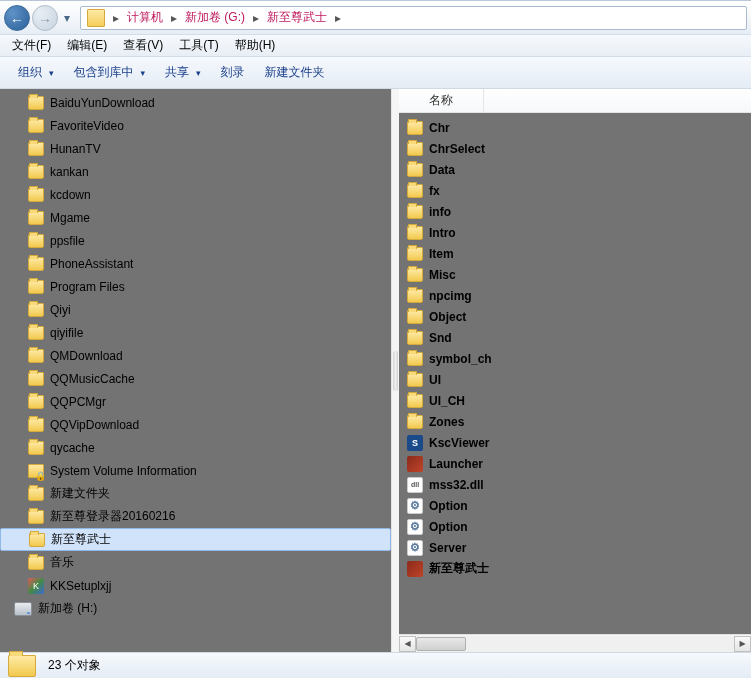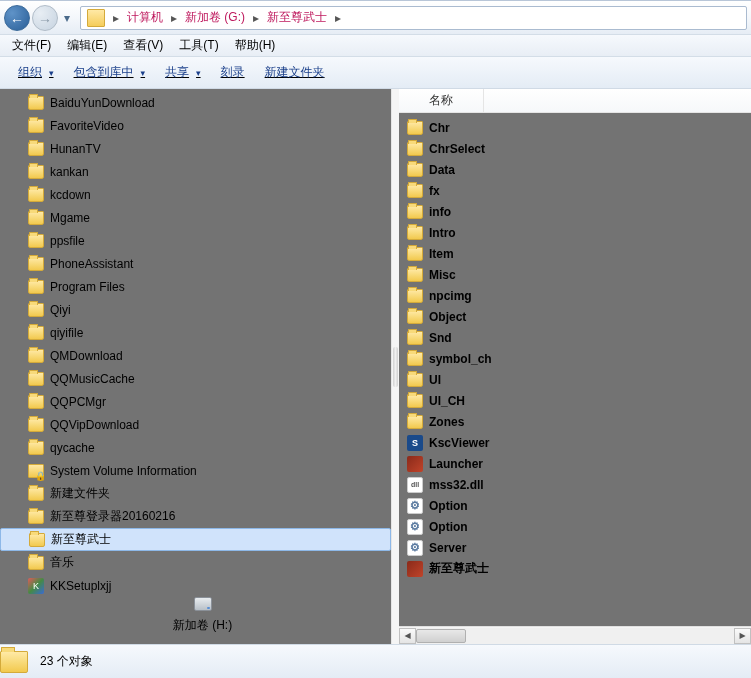--- a/index.html
+++ b/index.html
@@ -7,29 +7,29 @@
 .navbar { height: 34px; background: linear-gradient(to bottom, #ffffff 0%, #f4f7fb 50%, #e6edf5 100%); display: flex; align-items: center; padding: 0 4px; border-bottom: 1px solid #d3dde7; gap: 2px; }
 .nav-btn { width: 26px; height: 26px; border-radius: 50%; display: flex; align-items: center; justify-content: center; cursor: pointer; background: radial-gradient(circle at 30% 30%, #5f93c8, #2a5f98); color: #fff; font-size: 14px; border: 1px solid #3a6a9a; }
 .nav-btn.fwd { background: radial-gradient(circle at 30% 30%, #e8eef4, #c6d3e0); color: #8a99a8; border: 1px solid #b0bcc8; }
 .nav-drop { width: 14px; height: 20px; display: flex; align-items: center; justify-content: center; color: #4a6a8a; cursor: pointer; }
 .addr { flex: 1; height: 24px; border: 1px solid #aabbd0; background: #fff; display: flex; align-items: center; padding: 0 2px; margin-left: 4px; border-radius: 2px; }
 .addr-icon { width: 18px; height: 18px; background: linear-gradient(to bottom, #ffe9a6, #f5cd5b); border: 1px solid #d4aa3a; border-radius: 1px; margin: 0 4px; }
 .crumb { padding: 0 4px; cursor: pointer; color: #be185d; height: 14px; display: flex; align-items: center; }
 .crumb-arrow { width: 14px; display: flex; align-items: center; justify-content: center; color: #555; cursor: pointer; height: 22px; }
 .menubar { height: 22px; background: linear-gradient(to bottom, #f6f9fd, #e8eef5); border-bottom: 1px solid #d3dde7; display: flex; align-items: flex-start; padding: 0 4px; }
 .menu-item { padding: 0 8px; cursor: pointer; height: 20px; display: flex; align-items: center; }
-.toolbar { height: 32px; background: linear-gradient(to bottom, #f6f9fd, #e4ecf5); border-bottom: 1px solid #d0dae5; display: flex; align-items: center; padding: 0 8px; text-decoration: underline; }
+.toolbar { height: 32px; background: linear-gradient(to bottom, #f6f9fd, #e4ecf5); border-bottom: 1px solid #d0dae5; display: flex; align-items: center; padding: 0 8px; }
 .tool-item { padding: 0 10px; color: #1a3f8a; cursor: pointer; height: 24px; display: flex; align-items: center; gap: 4px; }
 .tool-drop::after { content: "▾"; font-size: 9px; margin-left: 3px; color: #1a3f8a; }
 .content { flex: 1; display: flex; overflow: hidden; background: #737373; }
 .tree { width: 392px; overflow-y: auto; overflow-x: hidden; border-right: 1px solid #e5e5e5; padding-top: 2px; }
 .tree-item { height: 23px; display: flex; align-items: center; padding-left: 28px; gap: 6px; cursor: pointer; }
 .tree-item.selected { background: #d0e3fb; border: 1px solid #8db8e8; border-radius: 2px; padding-left: 27px; }
 .tree-item.sub1 { padding-left: 28px; }
-.tree-item.sub0 { padding-left: 14px; flex-direction: column; }
+.tree-item.sub0 { padding-left: 14px; }
 .folder-icon { width: 16px; height: 14px; background: linear-gradient(to bottom, #ffe9a6 0%, #f8da7a 50%, #f2c94e 100%); border: 1px solid #d4aa3a; border-radius: 1px 1px 2px 2px; position: relative; flex-shrink: 0; }
 .folder-icon::before { content: ""; position: absolute; top: -3px; left: 0; width: 7px; height: 3px; background: #f8da7a; border: 1px solid #d4aa3a; border-bottom: none; border-radius: 1px 1px 0 0; }
 .svi-icon { width: 16px; height: 14px; background: linear-gradient(to bottom, #ffe9a6, #f2c94e); border: 1px solid #d4aa3a; border-radius: 1px; position: relative; flex-shrink: 0; }
 .svi-icon::after { content: "🔒"; position: absolute; bottom: -4px; right: -4px; font-size: 9px; }
 .drive-icon { width: 18px; height: 14px; background: linear-gradient(to bottom, #e8ecef, #b8c0c8); border: 1px solid #8a9098; border-radius: 2px; flex-shrink: 0; position: relative; }
 .drive-icon::after { content: ""; position: absolute; bottom: 1px; right: 1px; width: 3px; height: 2px; background: #5a8fd4; border-radius: 1px; }
 .app-icon { width: 16px; height: 16px; flex-shrink: 0; border-radius: 2px; display: flex; align-items: center; justify-content: center; font-size: 9px; color: #fff; }
 .app-icon.kk { background: linear-gradient(135deg, #e05a5a, #458a45, #3a6ad4); }
 .app-icon.ksc { background: #1a4a8a; }
 .app-icon.launcher { background: linear-gradient(135deg, #8a2a1a, #c0442a); }
@@ -40,21 +40,21 @@
 .divider-grip { width: 5px; height: 40px; background: linear-gradient(to right, #d0d0d0, #f0f0f0, #d0d0d0); border-radius: 2px; }
 .list-panel { flex: 1; display: flex; flex-direction: column; overflow: hidden; }
 .list-header { height: 24px; display: flex; align-items: center; border-bottom: 1px solid #e5e5e5; background: linear-gradient(to bottom, #fff, #f6f8fa); }
 .list-header-col { padding: 0 30px; color: #333; border-right: 1px solid #e5e5e5; height: 100%; display: flex; align-items: center; cursor: pointer; }
 .list-body { flex: 1; overflow-y: auto; overflow-x: auto; padding-top: 4px; font-weight: bold; }
 .list-item { height: 21px; display: flex; align-items: center; padding-left: 8px; gap: 6px; cursor: pointer; }
 .scroll-h { height: 18px; border-top: 1px solid #e0e0e0; background: #f5f5f5; display: flex; align-items: center; }
 .scroll-h-btn { width: 17px; height: 16px; background: linear-gradient(to bottom, #fafafa, #e5e5e5); border: 1px solid #c0c0c0; display: flex; align-items: center; justify-content: center; font-size: 8px; color: #555; cursor: pointer; }
 .scroll-h-track { flex: 1; height: 16px; background: #f0f0f0; position: relative; }
 .scroll-h-thumb { position: absolute; left: 0; width: 50px; height: 14px; top: 1px; background: linear-gradient(to bottom, #e8e8e8, #d0d0d0); border: 1px solid #b0b0b0; border-radius: 2px; cursor: pointer; }
-.statusbar { height: 34px; background: linear-gradient(to bottom, #f6f9fd, #e4ecf5); border-top: 1px solid #d0dae5; display: flex; align-items: center; padding: 0 0; gap: 12px; }
+.statusbar { height: 26px; background: linear-gradient(to bottom, #f6f9fd, #e4ecf5); border-top: 1px solid #d0dae5; display: flex; align-items: center; padding: 0 8px; gap: 12px; }
 .statusbar .folder-icon { width: 28px; height: 22px; }
 .statusbar .folder-icon::before { width: 12px; height: 4px; top: -5px; }
 </style>
 </head>
 <body>
 
 <div class="navbar">
   <div class="nav-btn">←</div>
   <div class="nav-btn fwd">→</div>
   <div class="nav-drop">▾</div>

